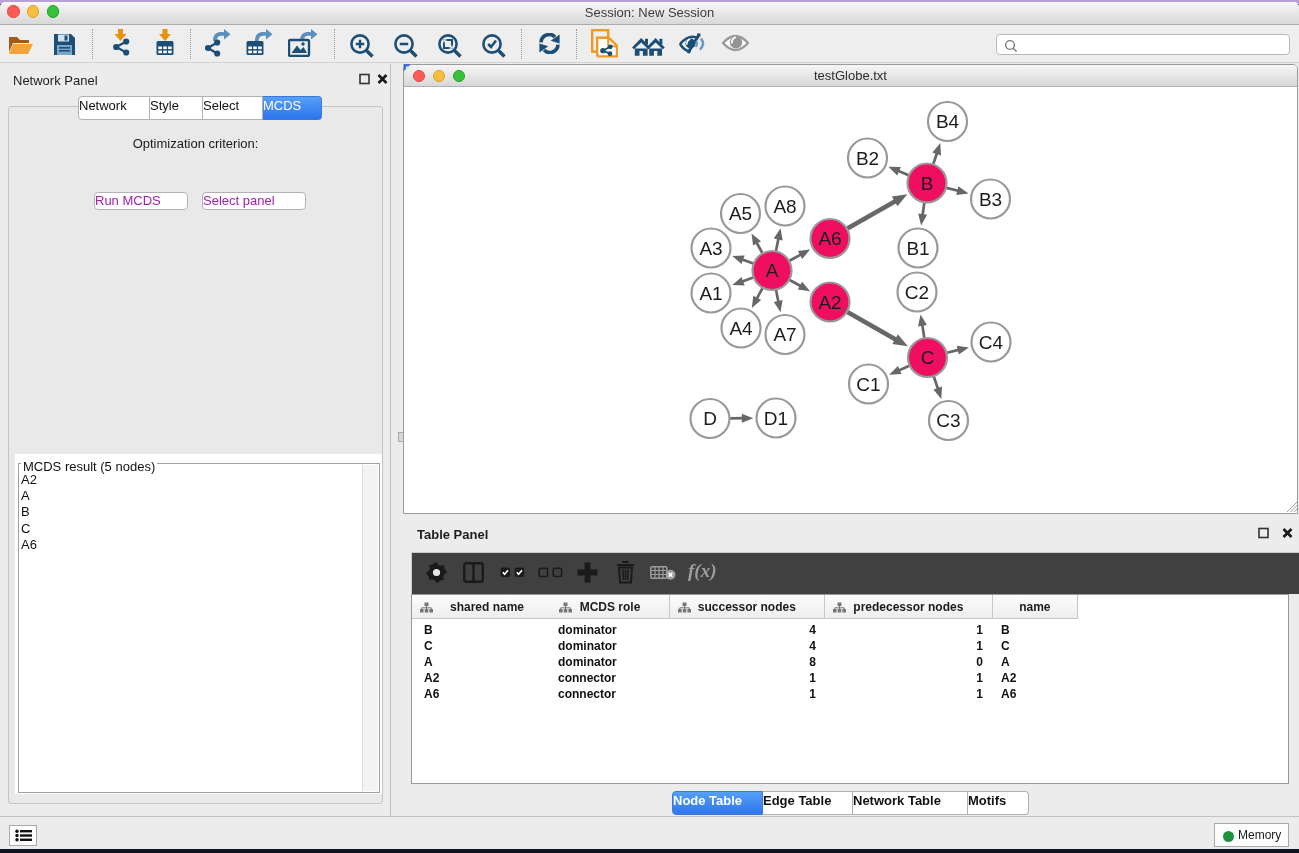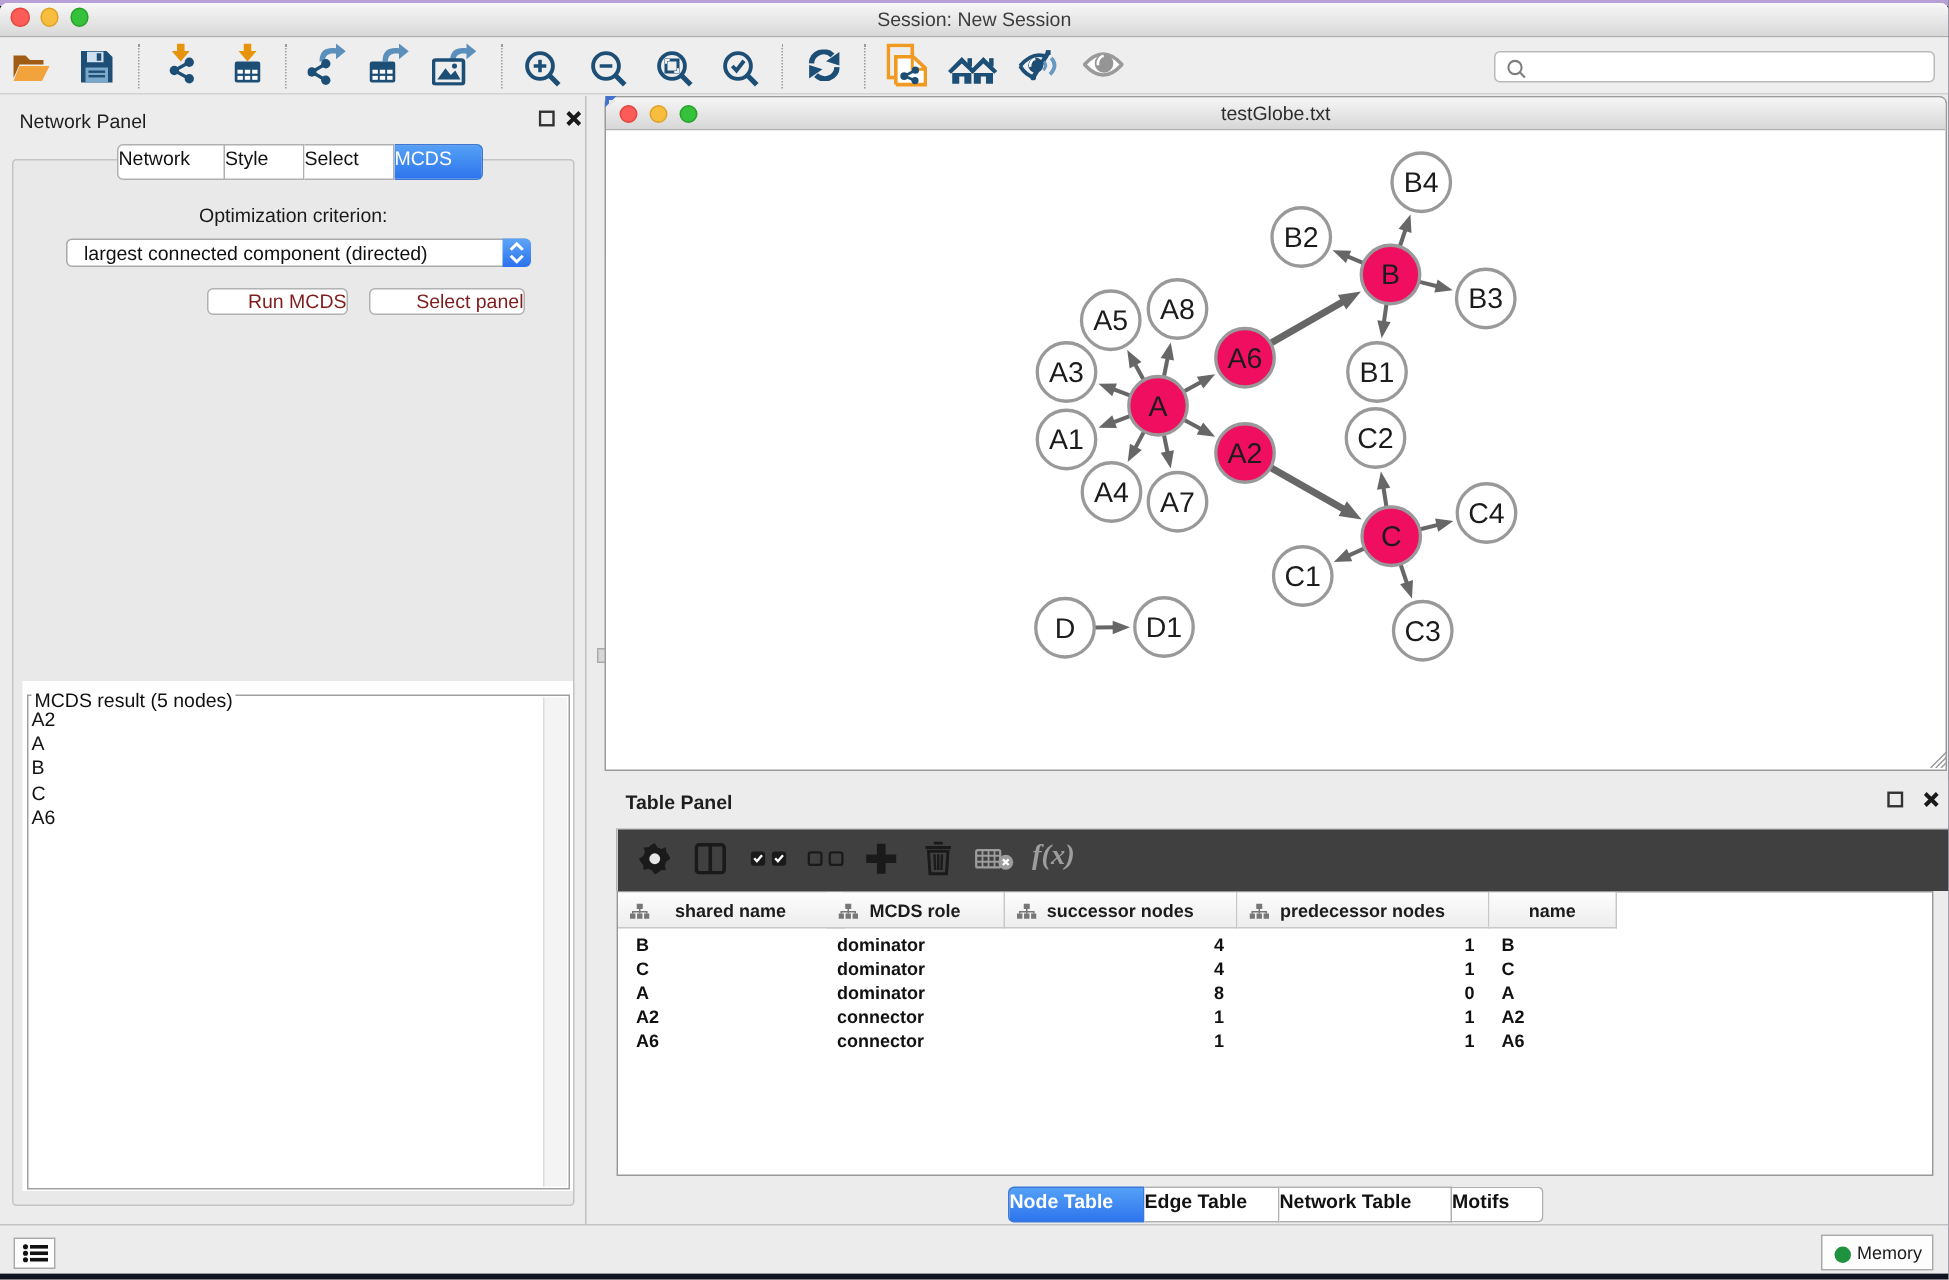--- a/index.html
+++ b/index.html
@@ -20,21 +20,21 @@
   #cpInner { left:8px; top:42px; width:375px; height:698px; background:#e9e9e9; border:1px solid #c4c4c4; border-radius:3px; }
   .tabrow { position:absolute; display:flex; font-size:13px; color:#111; }
   .tabrow .tab { background:#fff; border:1px solid #b0b0b0; border-left:none; text-align:left; line-height:18px; height:24px; }
   .tabrow .tab:first-child { border-left:1px solid #b0b0b0; border-radius:4px 0 0 4px; }
   .tabrow .tab:last-child { border-radius:0 4px 4px 0; }
   .tabrow .tab.sel { background:linear-gradient(#55a0f6,#2d75ee); color:#fff; border-color:#3a79d8; }
   #cpTabs { left:78px; top:32px; }
   #optlabel { left:0; top:72px; width:391px; text-align:center; font-size:13px; color:#1a1a1a; }
   #dropdown { left:44px; top:95px; width:310px; height:19px; background:#fff; border:1px solid #a9a9a9; border-radius:4px; font-size:13px; color:#111; line-height:17px; padding-left:11px; }
   #spinner { right:-1px; top:-1px; width:19px; height:19px; border-radius:0 4px 4px 0; background:linear-gradient(#5ea5f7,#2a72ee); }
-  .btn { position:absolute; height:18px; background:#fff; border:1px solid #b2b2b2; border-radius:4px; font-size:13px; color:#7f1d1d; text-align:right; line-height:16px;margin-left:44px; }
+  .btn { position:absolute; height:18px; background:#fff; border:1px solid #b2b2b2; border-radius:4px; font-size:13px; color:#a21caf; text-align:left; line-height:16px; }
   
   #mcdsbox { left:15px; top:390px; width:367px; height:340px; background:#fff; }
   #mcdsborder { left:3px; top:9px; width:362px; height:330px; border:1px solid #a0a0a0; }
   #mcdslegend { left:6px; top:1px; background:#fff; font-size:13px; color:#111; padding:4px 2px; }
   #mcdslist { left:6px; top:18px; font-size:13px; color:#111; line-height:16.2px; }
   #mcdsscroll { left:347px; top:11px; width:16px; height:326px; background:#f4f4f4; border-left:1px solid #dcdcdc; }
   
   #gutterHandle { left:398px; top:430px; width:7px; height:10px; background:#d8d8d8; border:1px solid #aaa; }
   
   #netwin { left:403px; top:62px; width:895px; height:450px; background:#fff; border:1px solid #9b9b9b; border-radius:5px 5px 0 0; }
@@ -200,28 +200,20 @@
         <path d="M19.5 2 L27.5 10 M27.5 2 L19.5 10" stroke="#1a1a1a" stroke-width="2.6"></path>
       </svg>
     <div class="abs" id="cpInner"></div>
     <div class="tabrow" id="cpTabs">
       <div class="tab" style="width:72px">Network</div>
       <div class="tab" style="width:53px">Style</div>
       <div class="tab" style="width:60px">Select</div>
       <div class="tab sel" style="width:59px">MCDS</div>
     </div>
     <div class="abs" id="optlabel">Optimization criterion:</div>
-    <div class="abs" id="dropdown">largest connected component (directed)
-      <div class="abs" id="spinner">
-          <svg class="abs" style="left:3px;top:2px" width="13" height="15" viewBox="0 0 13 15">
-            <path d="M2.5 5.5 L6.5 1.5 L10.5 5.5" fill="none" stroke="#fff" stroke-width="2"></path>
-            <path d="M2.5 9.5 L6.5 13.5 L10.5 9.5" fill="none" stroke="#fff" stroke-width="2"></path>
-          </svg>
-        </div>
-    </div>
     <div class="btn" style="left:94px;top:128px;width:94px">Run MCDS</div>
     <div class="btn" style="left:202px;top:128px;width:104px">Select panel</div>
     <div class="abs" id="mcdsbox">
       <div class="abs" id="mcdsborder"></div>
       <div class="abs" id="mcdslegend">MCDS result (5 nodes)</div>
       <div class="abs" id="mcdsscroll"></div>
       <div class="abs" id="mcdslist">A2<br>A<br>B<br>C<br>A6</div>
     </div>
   </div>
 

